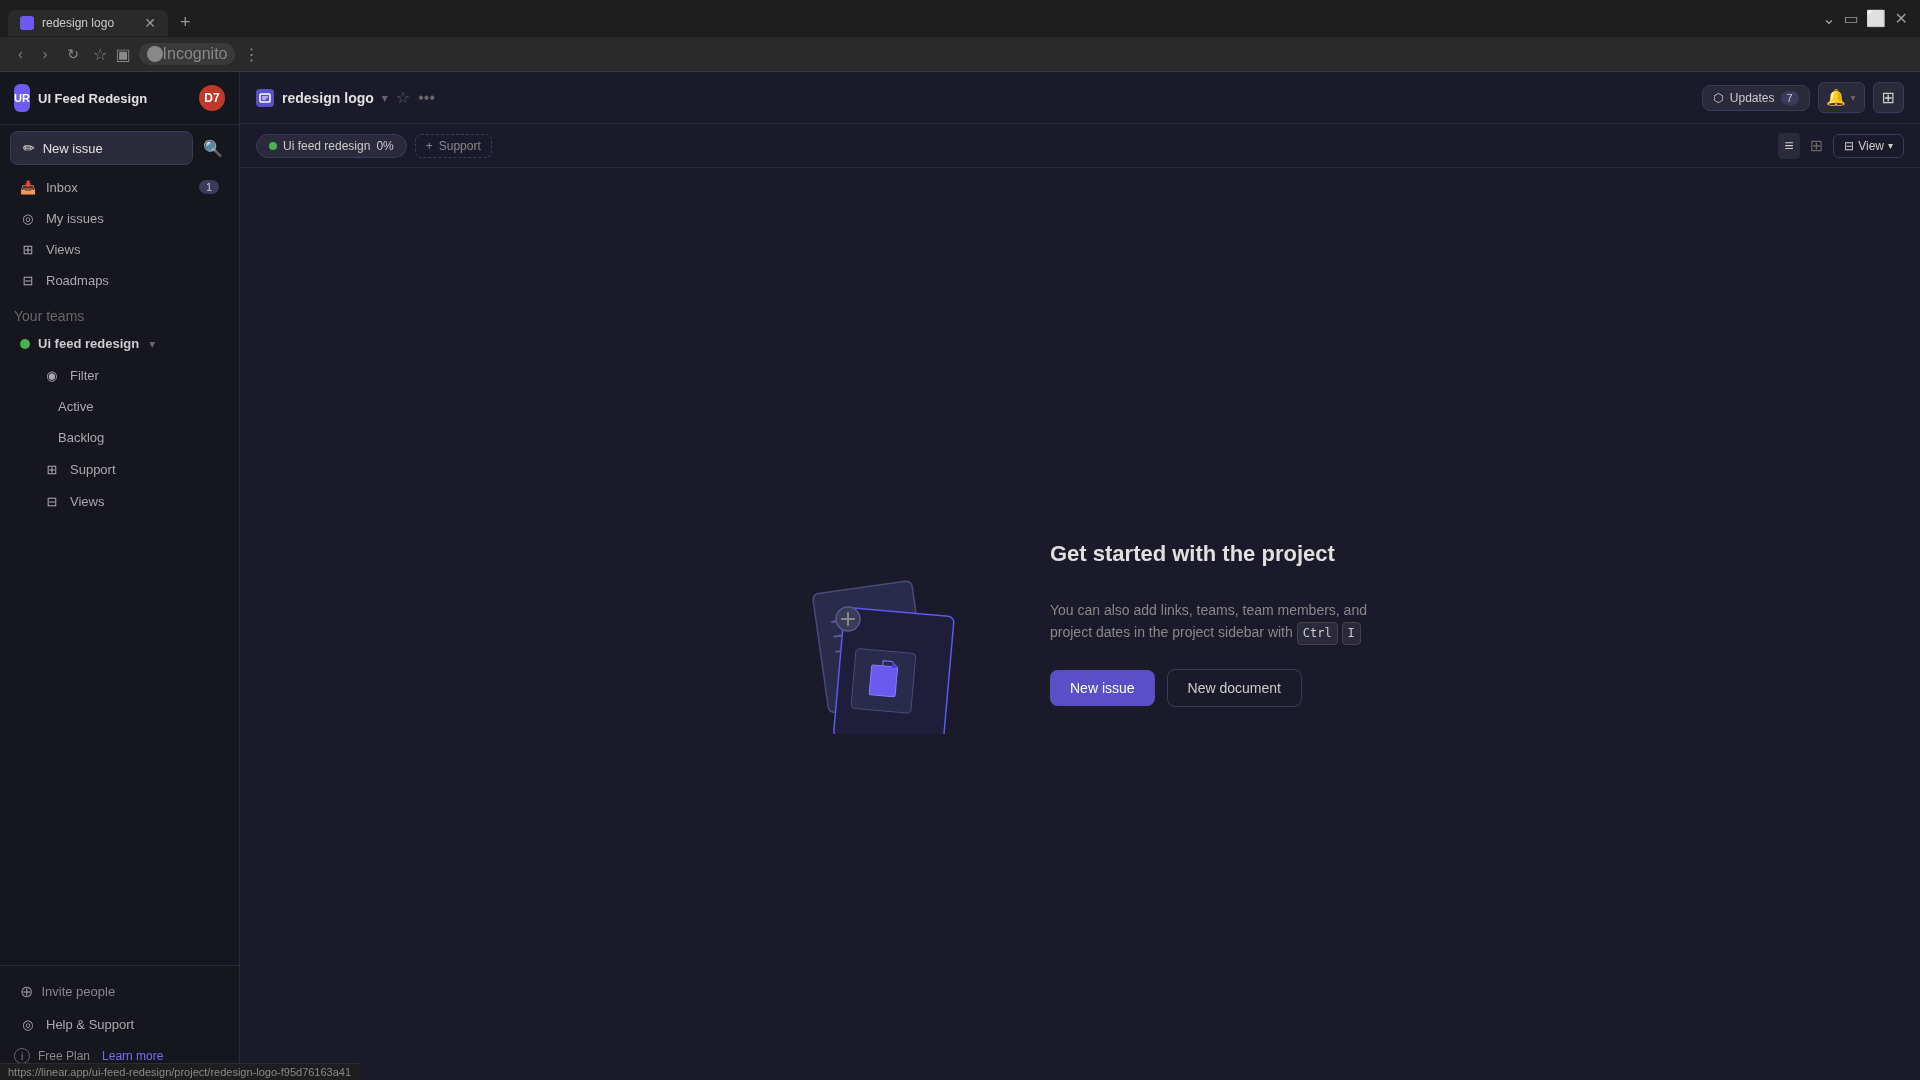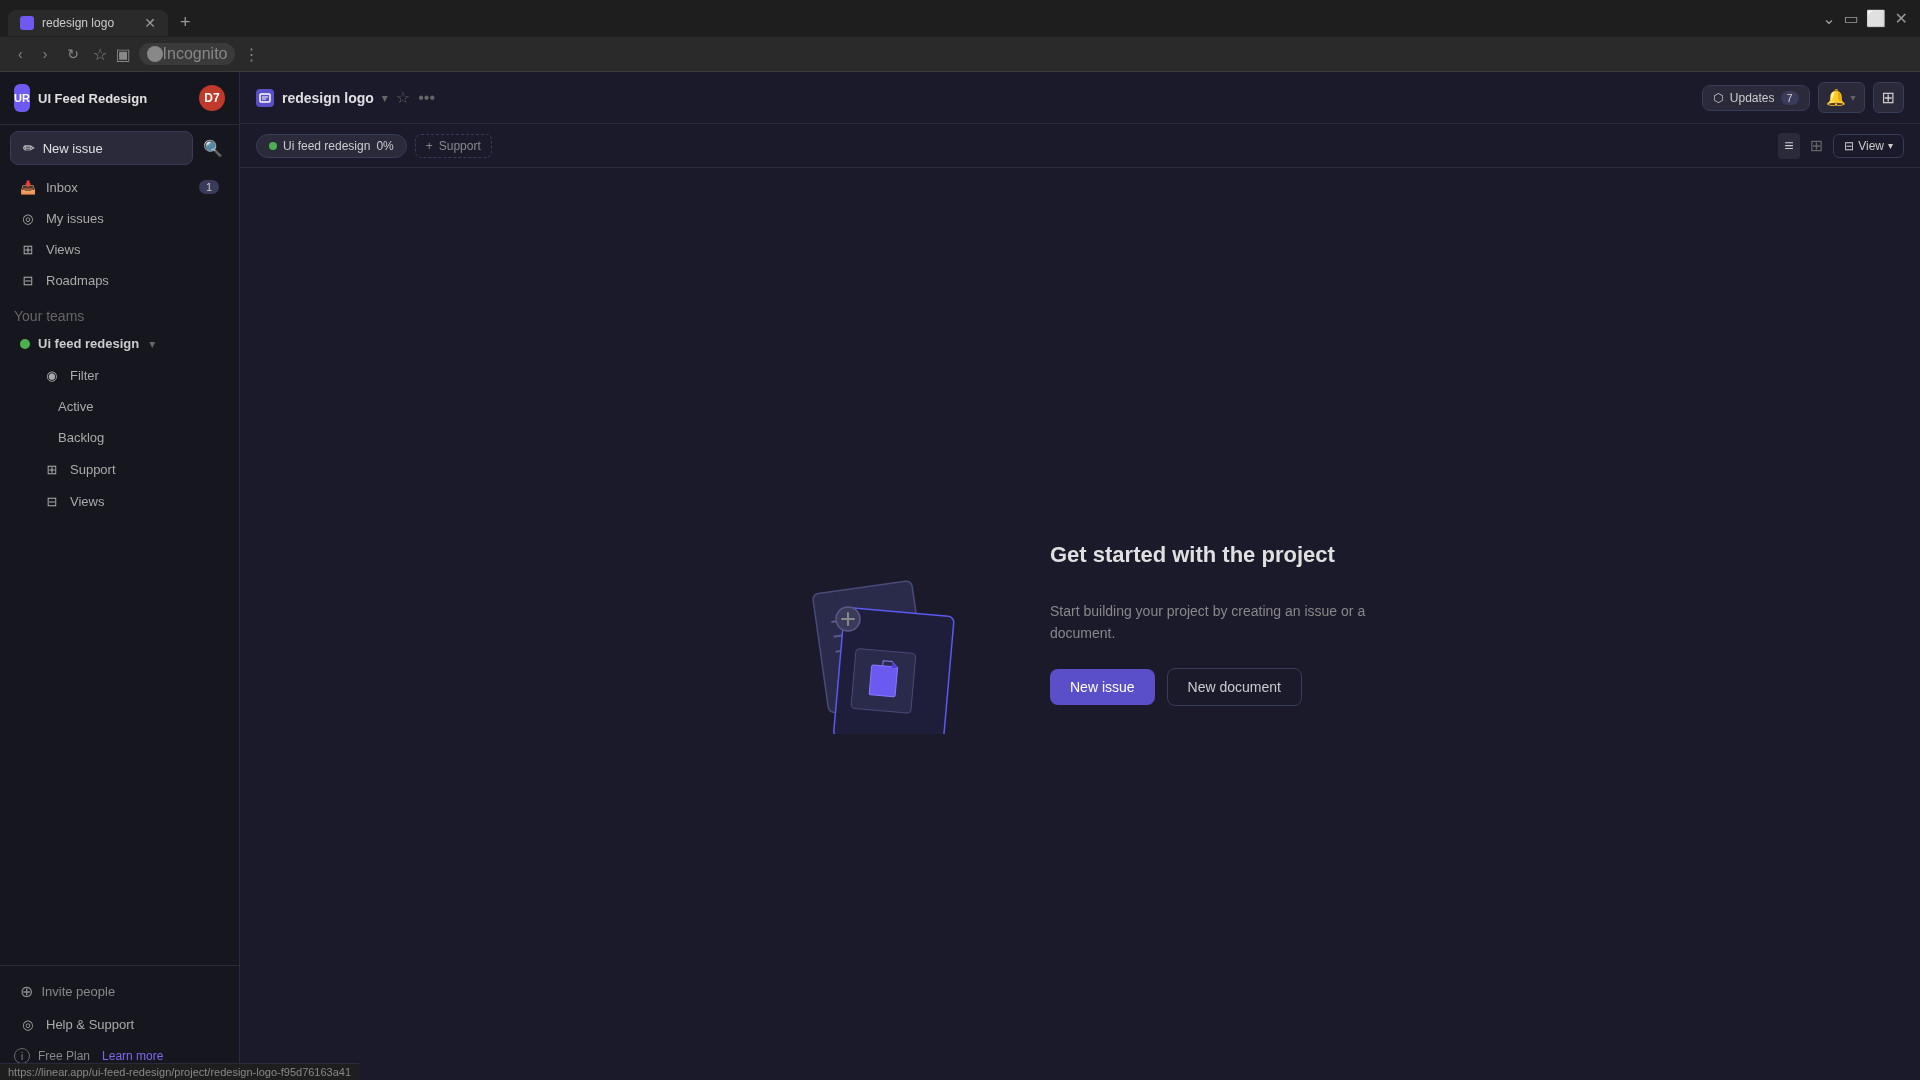--- a/index.html
+++ b/index.html
@@ -778,21 +778,25 @@
 
           <g transform="translate(78, 85)">
             <circle cx="20" cy="20" r="12" fill="#3a3a5a" stroke="#5a5a8a" stroke-width="1.5"></circle>
             <path d="M14 20 L26 20 M20 14 L20 26" stroke="#888" stroke-width="2" stroke-linecap="round"></path>
           </g>
         </svg>
       </div>
 
       <div class="empty-text">
         <div class="empty-title">Get started with the project</div>
-        <p class="empty-desc">Start building your project by creating an issue or a document.</p>
+        <p class="empty-desc-2">
+          <span>You can also add links, teams, team members, and project dates in the project sidebar with</span>
+          <span class="kbd-shortcut">Ctrl</span>
+          <span class="kbd-shortcut">I</span>
+        </p>
         <div class="empty-actions">
           <button class="new-issue-primary-btn">New issue</button>
           <button class="new-document-btn">New document</button>
         </div>
       </div>
 
     </div>
 
   </div>
 </div>

